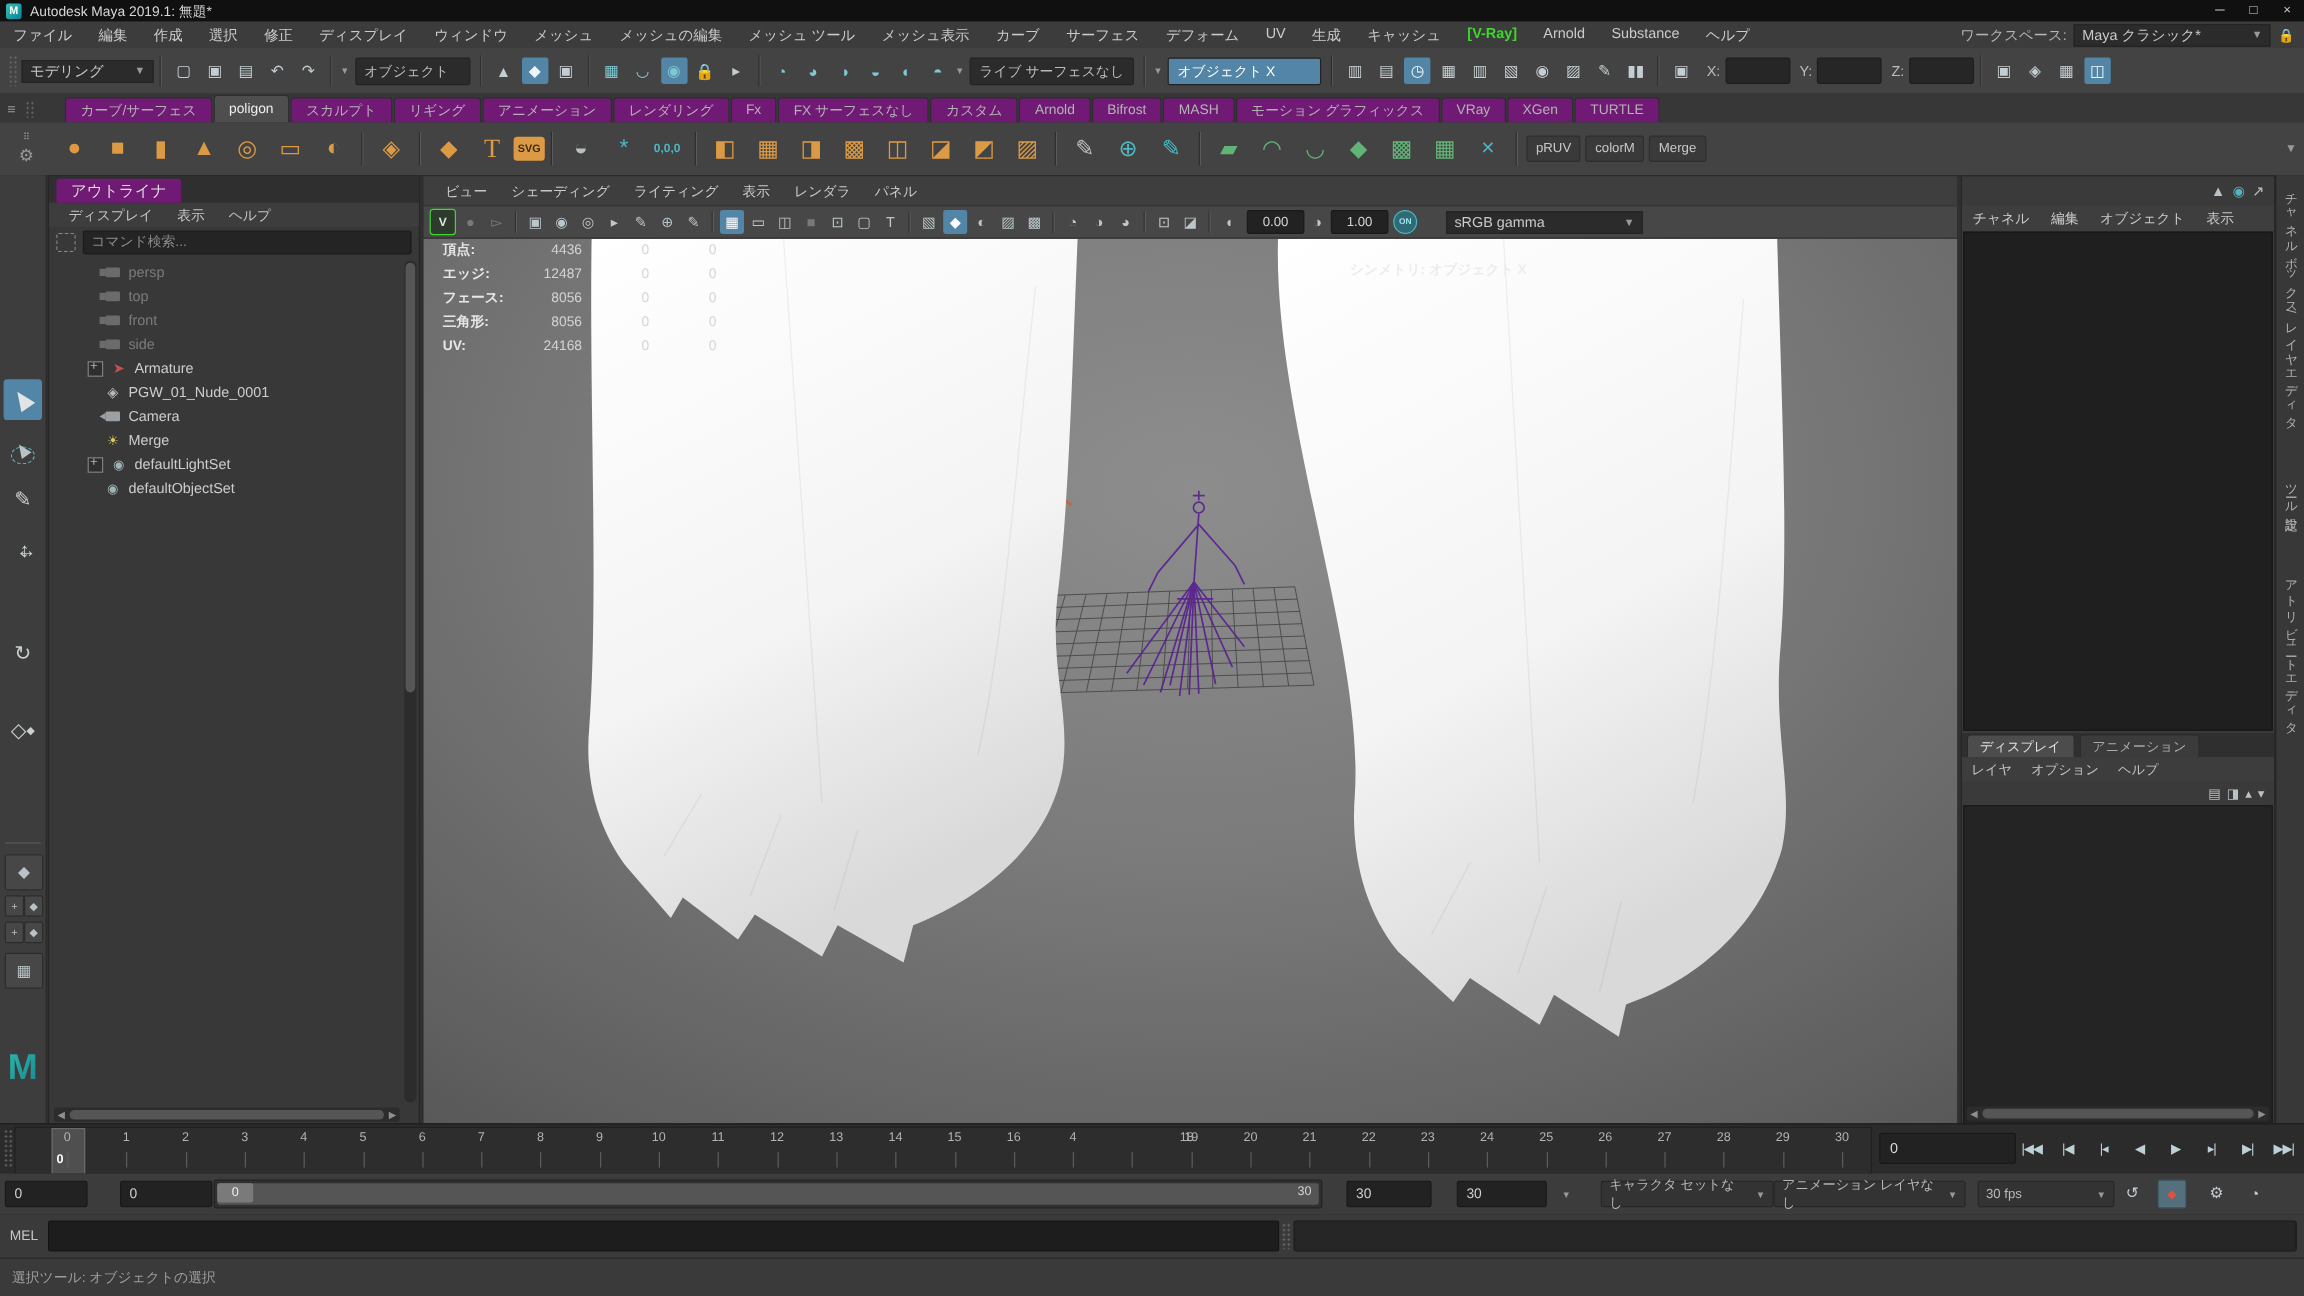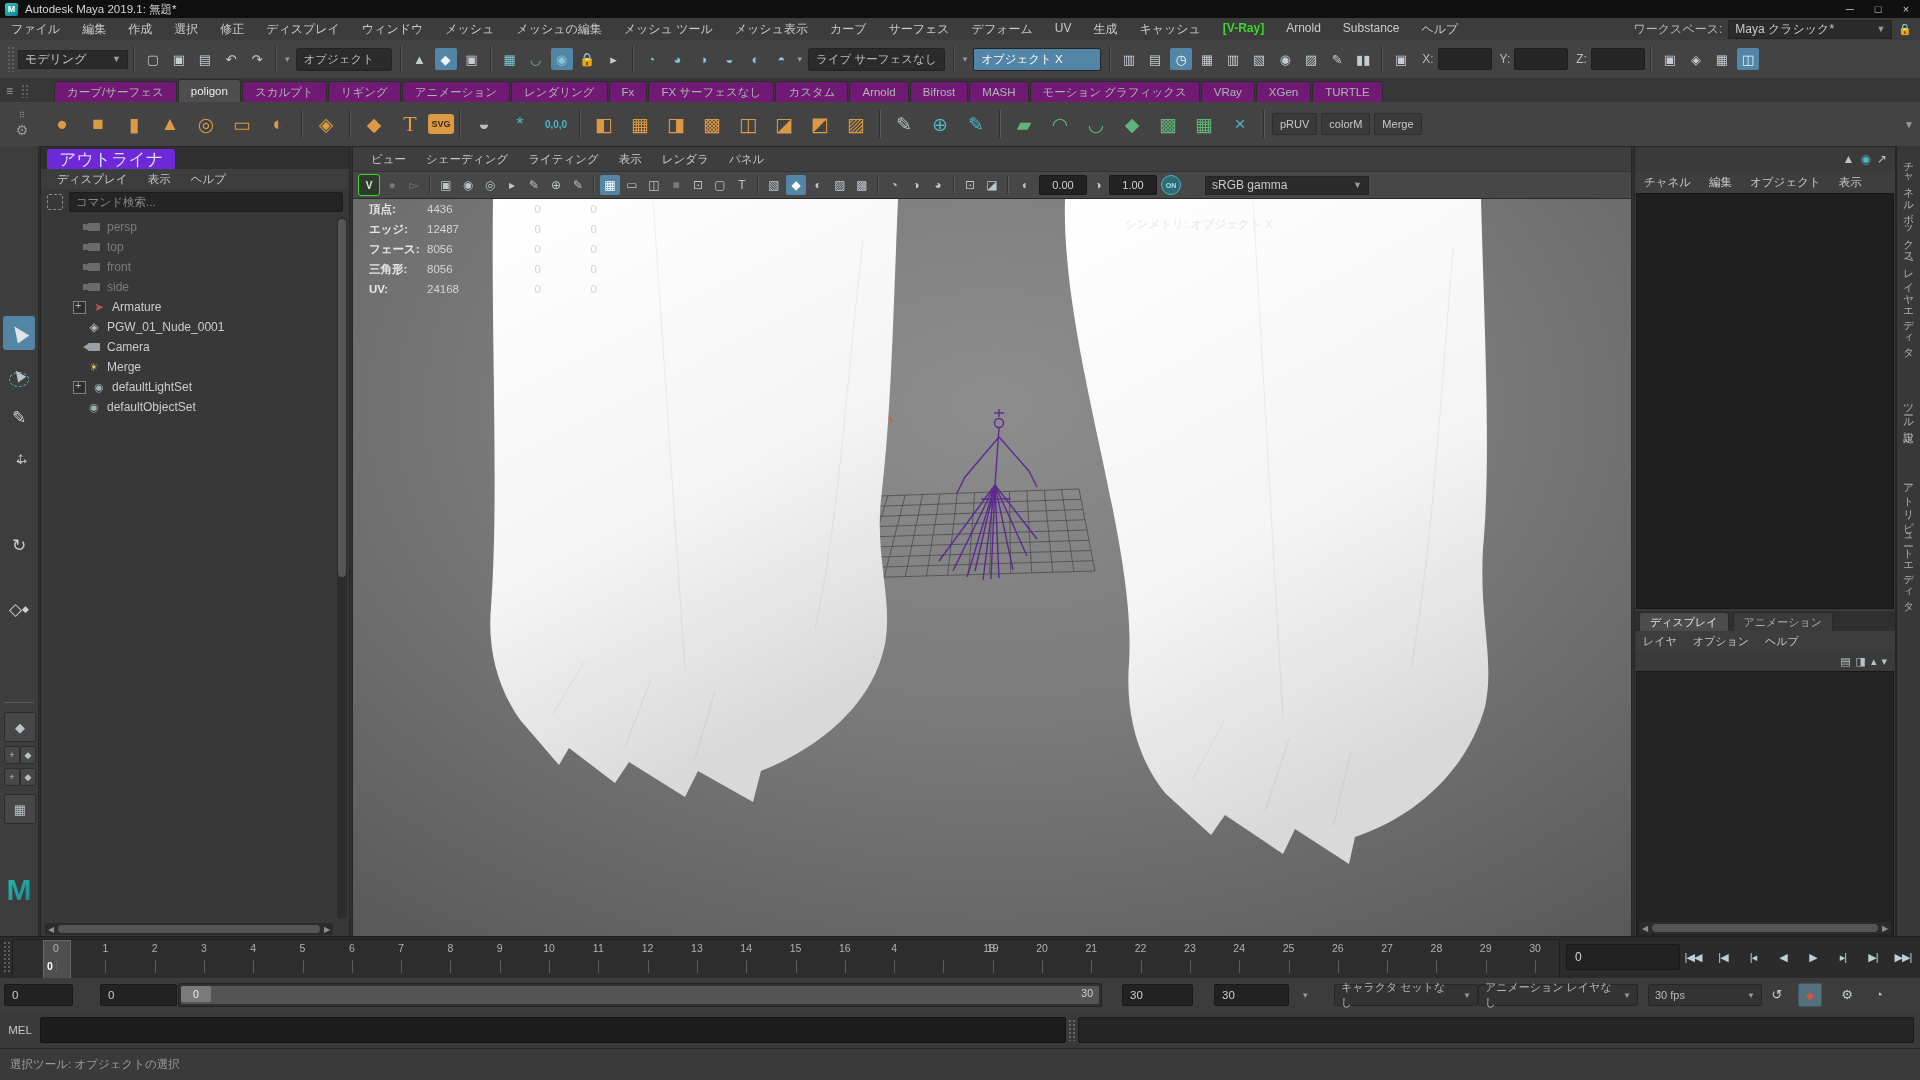--- a/index.html
+++ b/index.html
@@ -83,22 +83,22 @@
     justify-content:center;font-size:13px}
   .layoutbtn.sm{width:14px;height:16px;font-size:9px}
   #maya-logo{position:absolute;left:2px;bottom:26px;width:34px;height:40px;
     font-size:30px;font-weight:bold;color:#2cb5a0;display:flex;align-items:center;justify-content:center;
     background:linear-gradient(135deg,#2fbfae 0%,#14808f 100%);
     -webkit-background-clip:text;-webkit-text-fill-color:transparent}
   .tb-div{position:absolute;left:4px;width:30px;height:1px;background:#5a5a5a}
   
   #outliner{left:40px;top:0;width:308px;height:790px;background:#383838;border:1px solid #262626}
   #outl-tabrow{height:22px;background:#2f2f2f;display:flex;align-items:flex-end}
-  #outl-tab{height:20px;background:#6d28d9;color:#dedede;padding:0 12px;display:flex;
-    align-items:center;font-size:17px;border-radius:3px 3px 0 0;margin-left:6px}
+  #outl-tab{height:20px;background:#701a75;color:#dedede;padding:0 12px;display:flex;
+    align-items:center;font-size:13px;border-radius:3px 3px 0 0;margin-left:6px}
   #outl-menus{height:20px;display:flex;align-items:center;gap:4px;padding-left:8px;background:#3d3d3d}
   #outl-menus span{padding:0 8px;color:#c6c6c6;font-size:11.5px}
   #outl-search{height:26px;display:flex;align-items:center;padding:0 6px;gap:6px}
   .search-glyph{width:14px;height:14px;border:1.5px dashed #8a8a8a;border-radius:2px}
   #outl-search input{flex:1;height:18px;background:#242424;border:1px solid #1c1c1c;border-radius:2px;
     color:#bdbdbd;font-size:11.5px;padding:0 6px;outline:none}
   #outl-search input::placeholder{color:#8a8a8a}
   #outl-list{position:absolute;top:70px;left:0;right:14px;bottom:16px;overflow:hidden}
   .orow{height:20px;display:flex;align-items:center;font-size:12px;color:#cdcdcd}
   .orow.dim{color:#7c7c7c}
@@ -139,21 +139,21 @@
   .vpfield{width:46px;height:18px;background:#222;border:1px solid #1a1a1a;border-radius:2px;
     color:#d2d2d2;font-size:11px;display:flex;align-items:center;justify-content:center}
   .onbadge{width:18px;height:18px;border-radius:50%;background:#2e6b74;color:#9fe3ec;font-size:7px;
     font-weight:bold;display:flex;align-items:center;justify-content:center;border:1px solid #49b8c4}
   #gamma-dd{width:150px;margin-left:20px}
   #vp-canvas{position:relative;flex:1;overflow:hidden;
     background:radial-gradient(ellipse 1200px 800px at 50% 28%,#8d8d8d 0%,#7a7a7a 40%,#5e5e5e 78%,#4c4c4c 100%)}
   #hud{position:absolute;left:16px;top:2px;font-size:11.5px;color:#d8d8d8}
   .hudrow{display:flex;height:16px;line-height:16px;margin-bottom:4px}
   .hudrow .hl-label{width:58px;font-weight:bold;color:#e6e6e6}
-  .hudrow .v{width:58px;text-align:left;color:#d4d4d4}
+  .hudrow .v{width:58px;text-align:right;color:#d4d4d4}
   .hudrow .v2{width:56px;text-align:right;color:#d4d4d4}
   #symmetry-hud{position:absolute;left:772px;top:18px;font-size:11.5px;font-weight:bold;color:#ececec}
   
   #rightpanel{left:1634px;top:0;width:260px;height:790px;background:#3a3a3a;border:1px solid #262626;
     display:flex;flex-direction:column}
   #rp-topicons{height:24px;display:flex;align-items:center;justify-content:flex-end;gap:6px;
     padding-right:8px;color:#b9c2c6}
   #rp-menus{height:22px;display:flex;align-items:center;background:#3e3e3e}
   #rp-menus span{padding:0 9px;font-size:11.5px;color:#cacaca}
   #channel-empty{height:414px;background:#1f1f1f;border:1px solid #171717;margin:0 1px}

